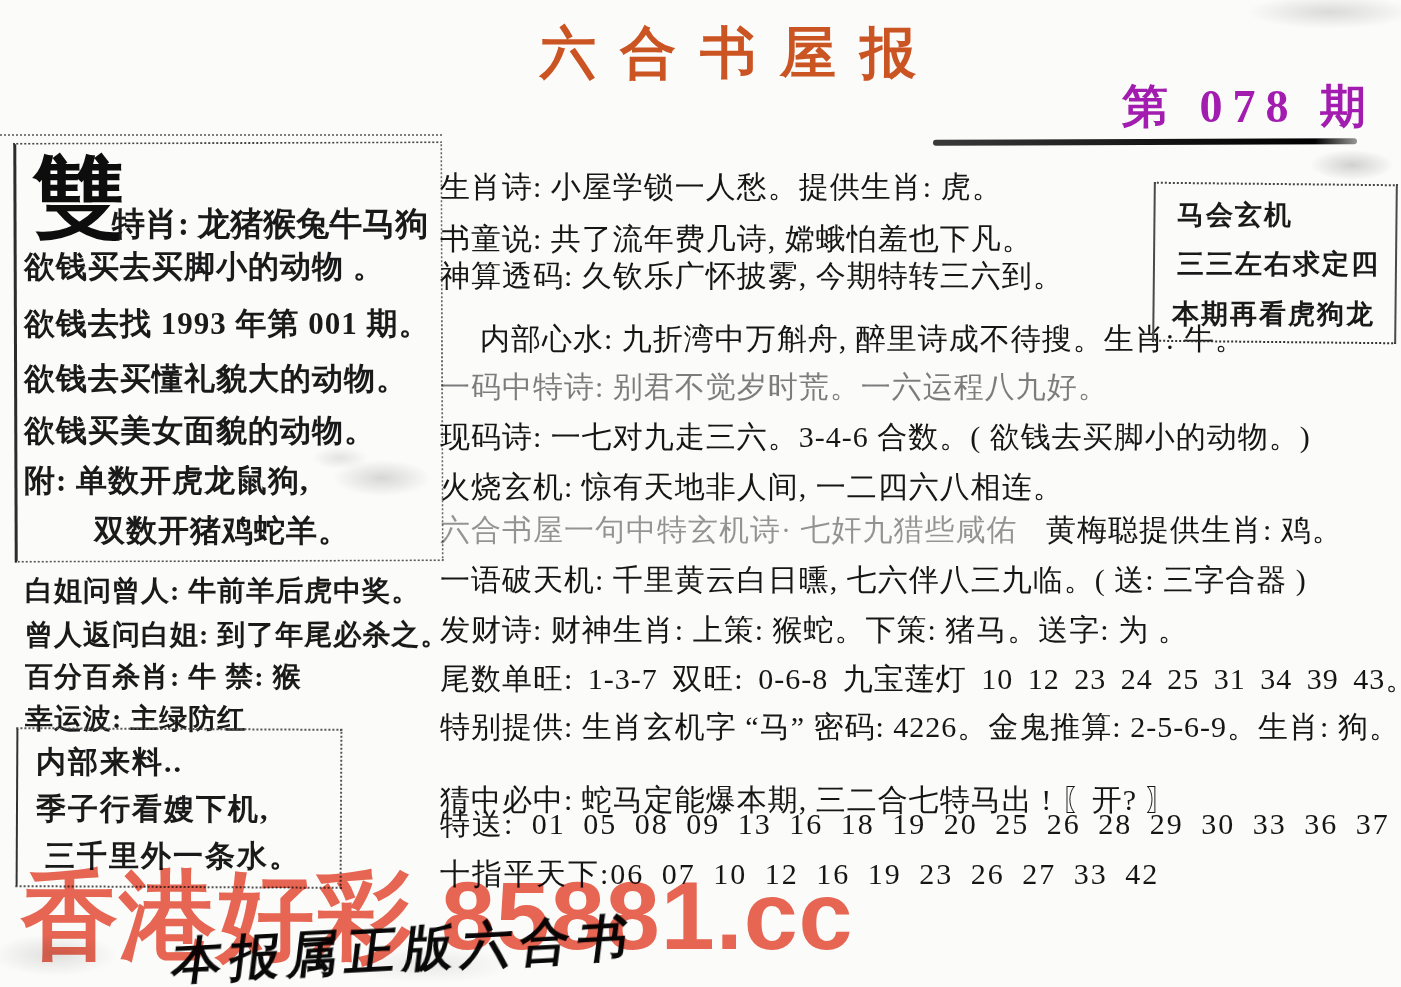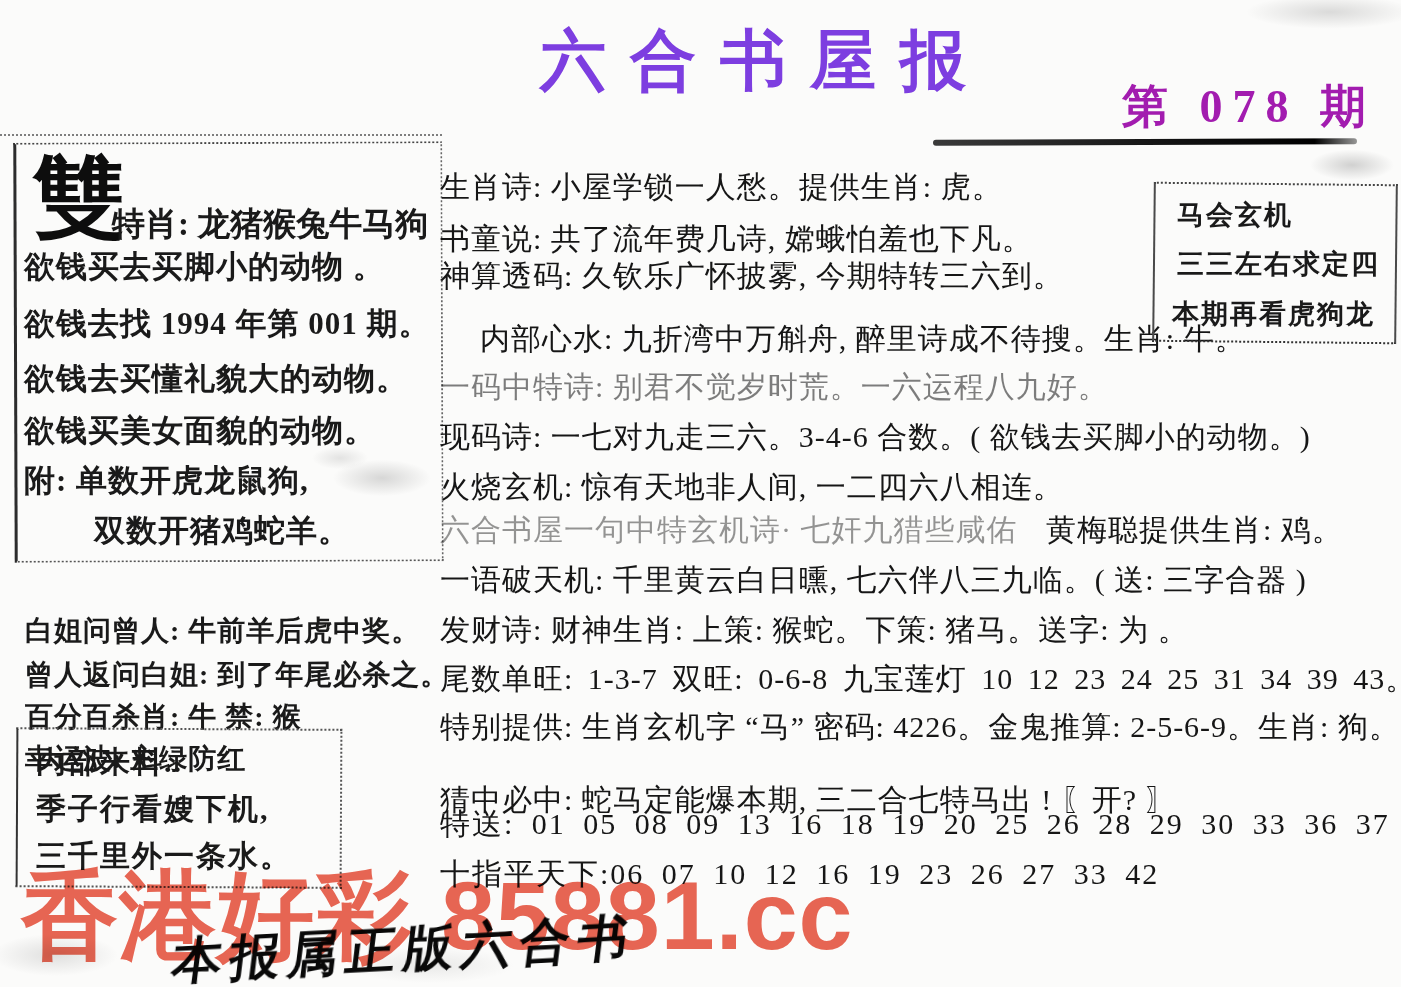--- a/index.html
+++ b/index.html
@@ -15,22 +15,22 @@
       radial-gradient(ellipse 90px 30px at 55px 955px, rgba(140,140,140,.25), rgba(140,140,140,0) 70%),
       radial-gradient(ellipse 120px 26px at 430px 965px, rgba(150,150,150,.18), rgba(150,150,150,0) 70%),
       #fbfbfa;
     font-family:"Liberation Serif", serif;
     color:#1a1a1a;
   }
   .abs{position:absolute;white-space:nowrap;}
   
   .masthead{
     left:540px;top:16px;
-    font-size:66px;font-weight:900;letter-spacing:24px;
-    color:#6d28d9;opacity:.88;
+    font-size:56px;font-weight:900;letter-spacing:24px;
+    color:#c2410c;opacity:.88;
     filter:contrast(1.05);
   }
   .issue{
     left:1122px;top:76px;
     font-size:46px;font-weight:900;letter-spacing:10px;color:#a21caf;
   }
   .header-rule{
     left:933px;top:139px;width:424px;height:6px;
     background:linear-gradient(90deg,#3a3a3a, #101010 60%, #000 90%, rgba(0,0,0,.4));
     transform:rotate(-.2deg);border-radius:3px;
@@ -50,34 +50,34 @@
   }
   .big-char{left:33px;top:152px;font-size:92px;font-weight:900;line-height:1;color:#0d0d0d;}
   .texiao{left:112px;top:202px;font-size:33px;font-weight:900;}
   .b1l{font-size:31px;font-weight:900;letter-spacing:1px;}
   .b1l0{left:24px;top:246px;}
   .b1l1{left:24px;top:303px;}
   .b1l2{left:24px;top:358px;}
   .b1l3{left:24px;top:410px;}
   .b1l4{left:24px;top:460px;}
   .b1l5{left:94px;top:510px;}
-  .note{font-size:28px;font-weight:900;letter-spacing:1px;margin-top:40px;}
+  .note{font-size:28px;font-weight:900;letter-spacing:1px;}
   .n0{left:25px;top:572px;}
   .n1{left:25px;top:616px;}
   .n2{left:25px;top:658px;}
   .n3{left:25px;top:700px;}
   .box2{
     left:16px;top:728px;width:322px;height:156px;
     border:2px dotted #555;border-left:2px solid #333;
     transform:rotate(.3deg);
   }
   .b2l{font-size:30px;font-weight:900;letter-spacing:2px;}
   .b2l0{left:36px;top:742px;}
   .b2l1{left:36px;top:789px;}
-  .b2l2{left:36px;top:836px;}
+  .b2l2{left:45px;top:836px;}
   
   .cl{left:440px;font-size:30px;font-weight:400;letter-spacing:1px;color:#161616;}
   .c0{top:167px;}
   .c1{top:219px;}
   .c2{top:256px;}
   .c3{top:319px;margin-left:40px;}
   .c4{top:367px;opacity:.55;filter:blur(.4px);}
   .c5{top:417px;}
   .c6{top:467px;}
   .cspecial{top:510px;}
@@ -121,21 +121,21 @@
 
 <div class="abs masthead">六合书屋报</div>
 <div class="abs issue">第 078 期</div>
 <div class="abs header-rule"></div>
 <div class="abs top-dots"></div>
 
 <div class="abs box1"></div>
 <div class="abs big-char">雙</div>
 <div class="abs texiao">特肖: 龙猪猴兔牛马狗</div>
 <div class="abs b1l b1l0">欲钱买去买脚小的动物 。</div>
-<div class="abs b1l b1l1">欲钱去找 1994 年第 001 期。</div>
+<div class="abs b1l b1l1">欲钱去找 1993 年第 001 期。</div>
 <div class="abs b1l b1l2">欲钱去买懂礼貌大的动物。</div>
 <div class="abs b1l b1l3">欲钱买美女面貌的动物。</div>
 <div class="abs b1l b1l4">附: 单数开虎龙鼠狗,</div>
 <div class="abs b1l b1l5">双数开猪鸡蛇羊。</div>
 
 <div class="abs note n0">白姐问曾人: 牛前羊后虎中奖。</div>
 <div class="abs note n1">曾人返问白姐: 到了年尾必杀之。</div>
 <div class="abs note n2">百分百杀肖: 牛 禁: 猴</div>
 <div class="abs note n3">幸运波: 主绿防红</div>
 

